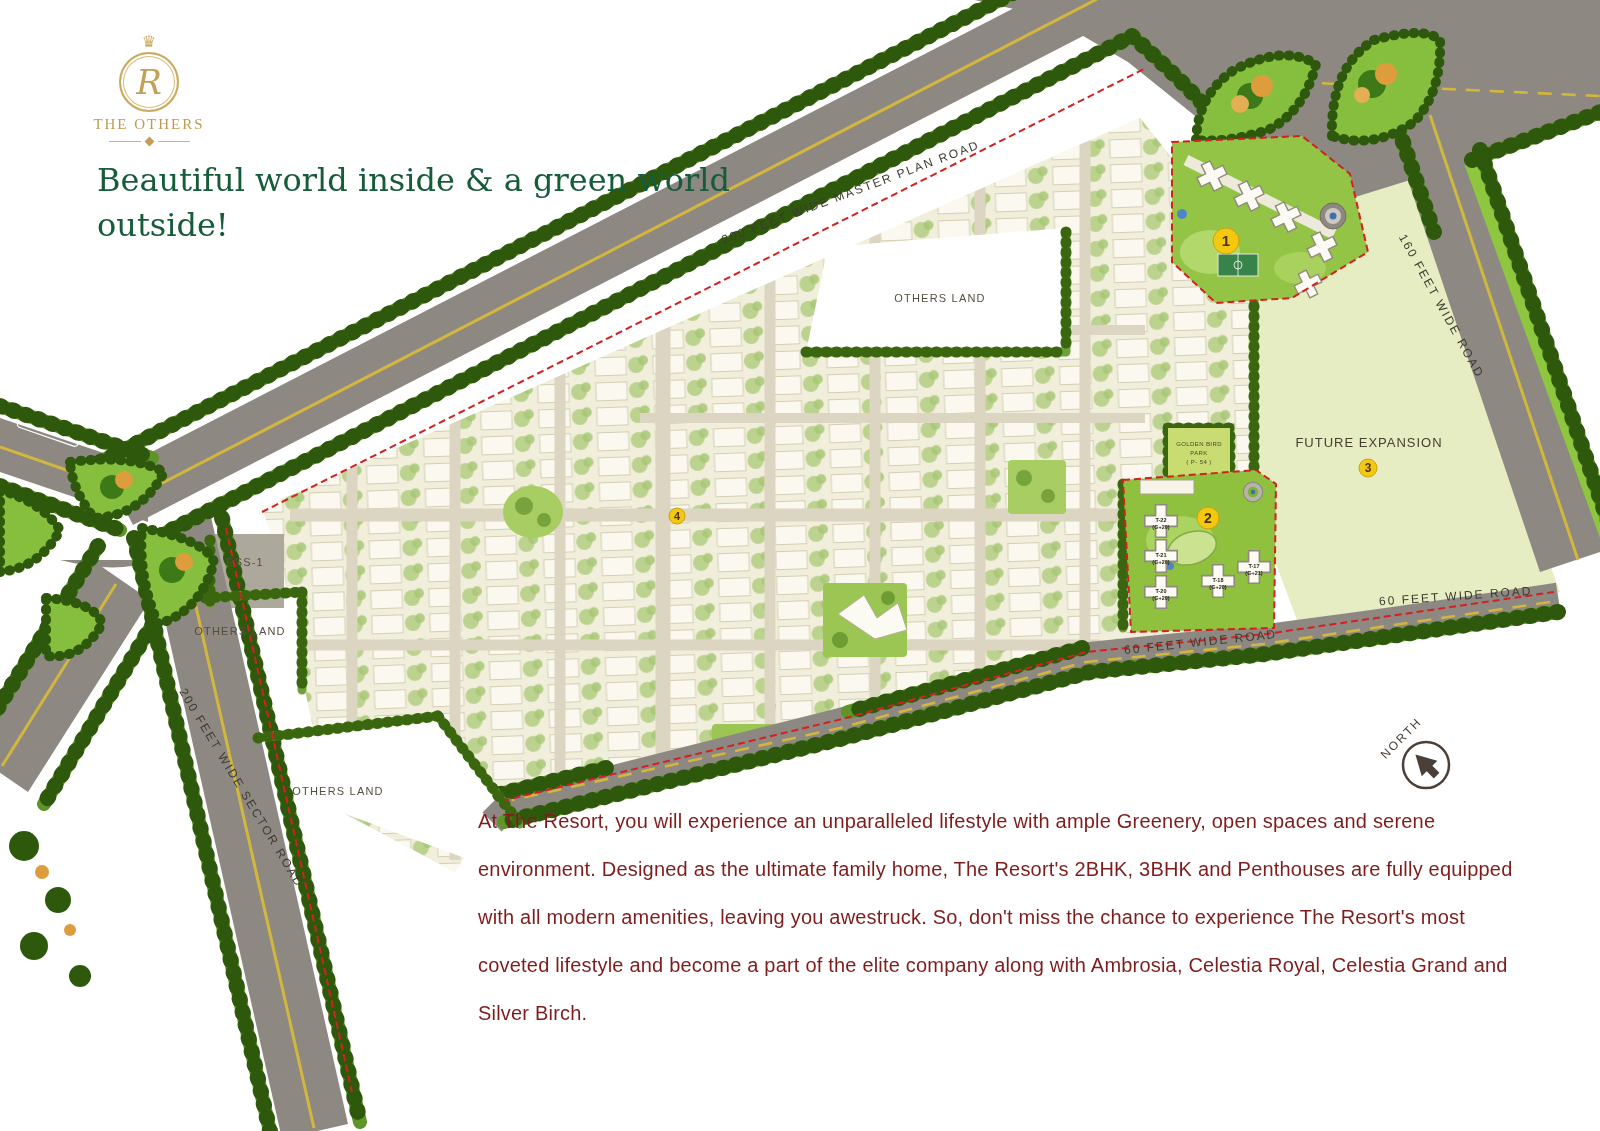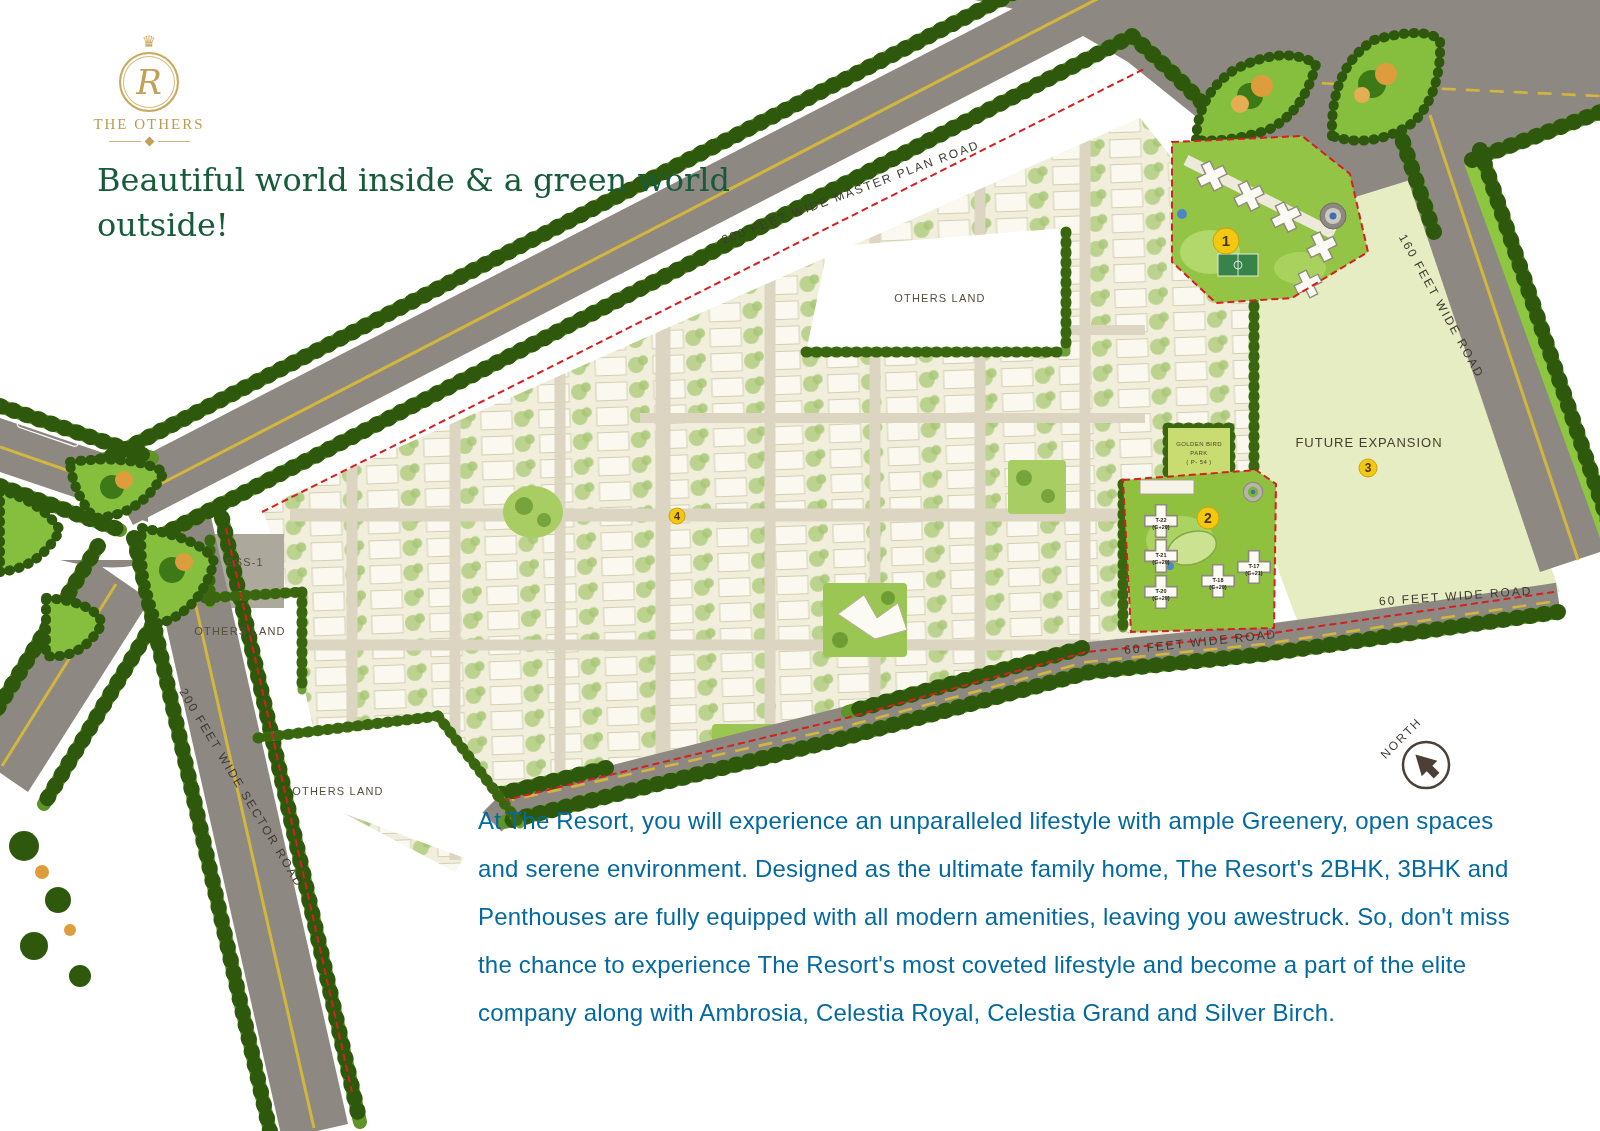--- a/index.html
+++ b/index.html
@@ -18,21 +18,21 @@
   .flourish{margin-top:5px;display:flex;align-items:center;justify-content:center;gap:5px}
   .fl-line{display:inline-block;width:32px;height:1.5px;background:#cfb579}
   .fl-diamond{display:inline-block;width:7px;height:7px;background:#c2a058;transform:rotate(45deg)}
 
   
   .headline{position:absolute;left:97px;top:158px;width:710px;z-index:5;
       font-family:"DejaVu Serif",serif;font-size:32px;line-height:1.42;color:#175c3a}
 
   
   .description{position:absolute;left:478px;top:797px;width:1038px;z-index:5;
-      font-size:24px;line-height:48px;color:#0369a1;letter-spacing:.2px}
+      font-size:20px;line-height:48px;color:#7f1d1d;letter-spacing:.2px}
 
   
   .road{fill:#8d8881}
   .yl{fill:none;stroke:#d2b63e;stroke-width:3}
   .yld{fill:none;stroke:#d2b63e;stroke-width:2.6;stroke-dasharray:14 10}
   .tA{fill:none;stroke:#5f9428;stroke-width:14;stroke-linecap:round}
   .tB{fill:none;stroke:#2e590d;stroke-width:16;stroke-linecap:round;stroke-dasharray:1.5 12}
   .sA{fill:none;stroke:#6fa13a;stroke-width:9;stroke-linecap:round}
   .sB{fill:none;stroke:#39660f;stroke-width:11;stroke-linecap:round;stroke-dasharray:1 9}
   .isl{fill:#86bf3e}

